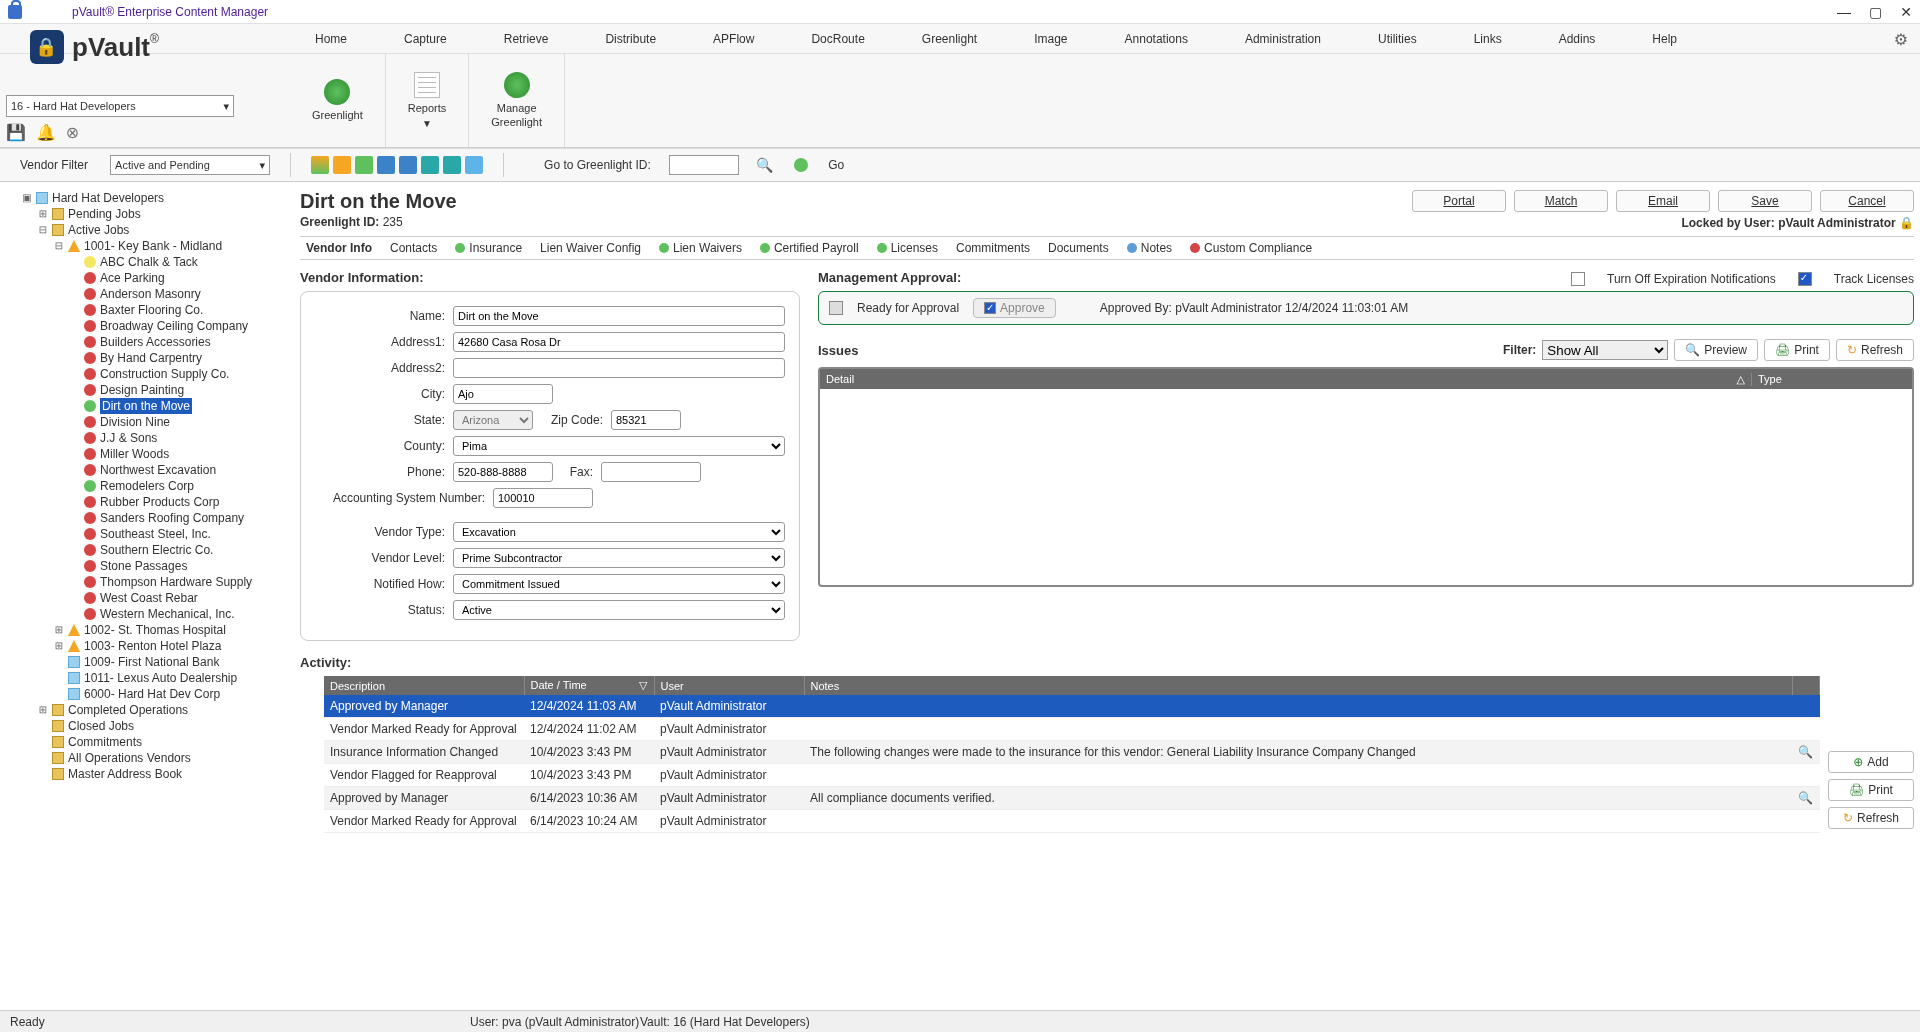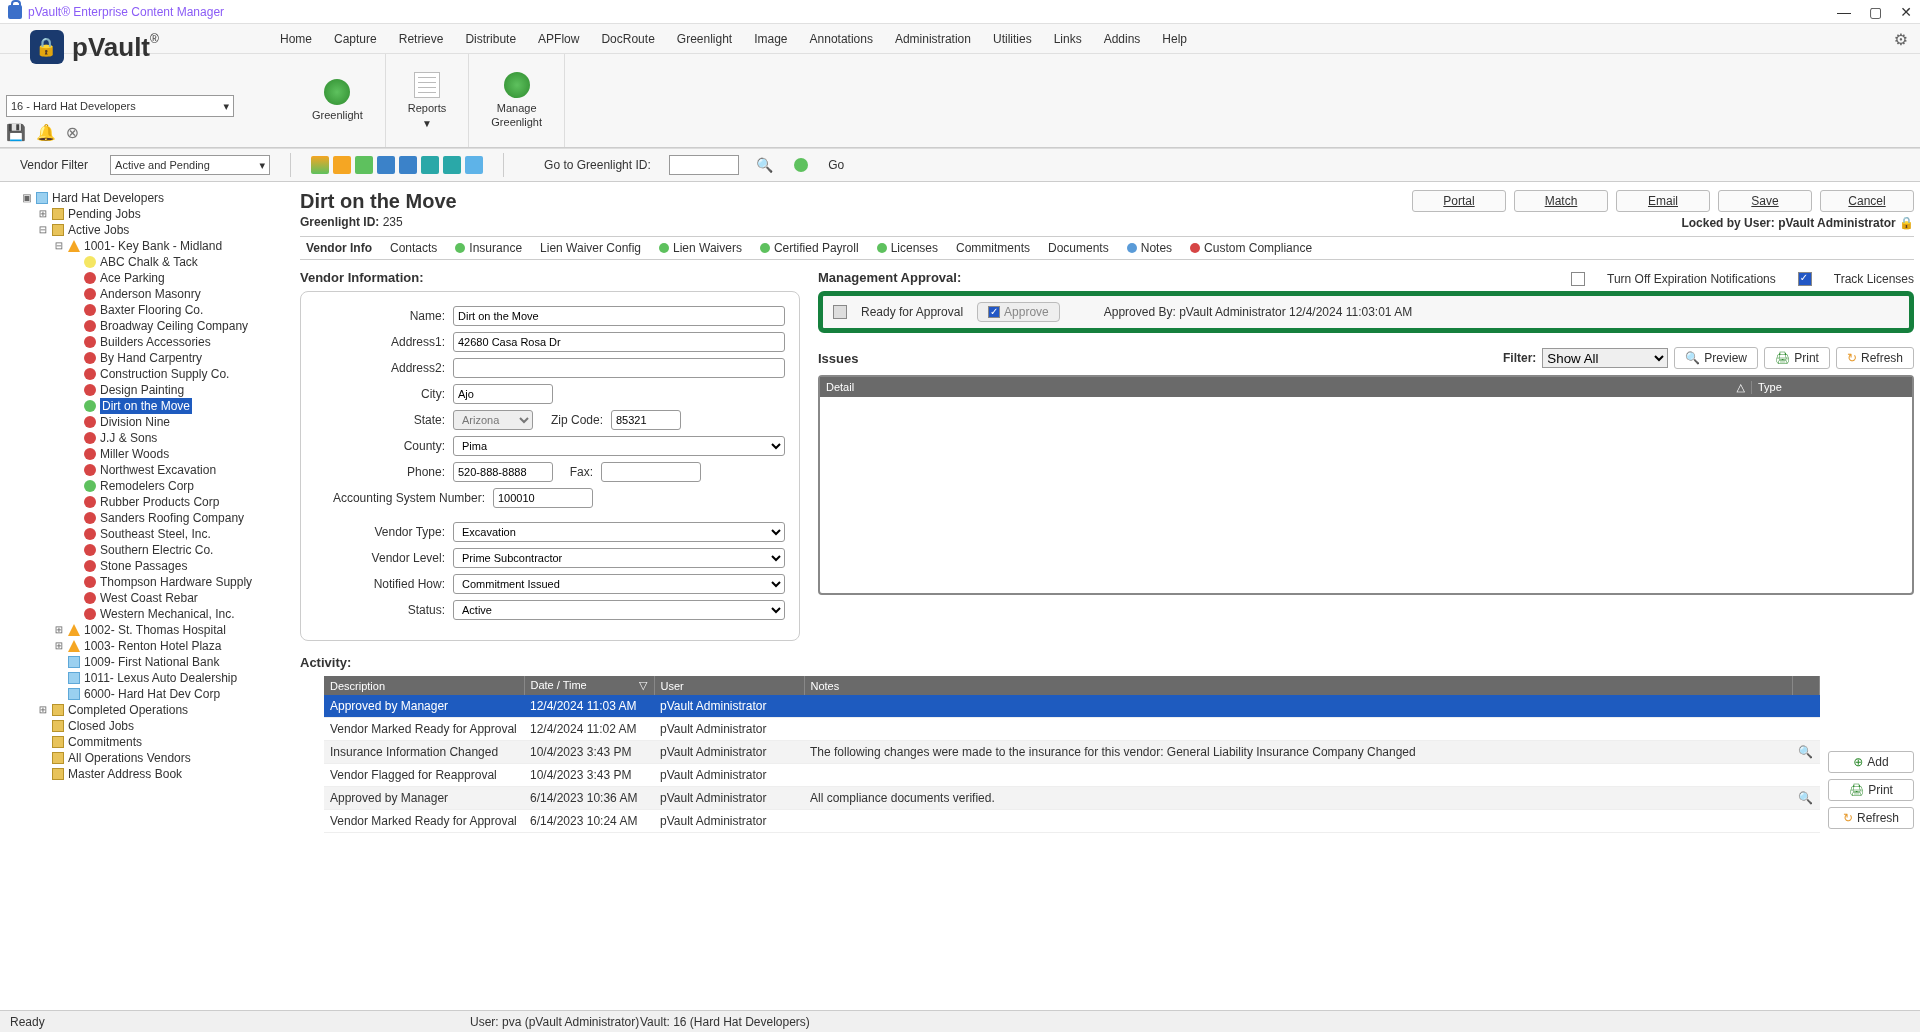--- a/index.html
+++ b/index.html
@@ -2,26 +2,26 @@
 <html><head>
 <meta charset="utf-8">
 <style>
 * { box-sizing: border-box; margin: 0; padding: 0; font-family: "Segoe UI", Tahoma, sans-serif; }
 body { background: #fff; font-size: 12px; color: #333; width: 1920px; height: 1032px; overflow: hidden; position: relative; }
 
 
 .titlebar { height: 24px; background: #fff; display: flex; align-items: center; padding: 0 8px; border-bottom: 1px solid #e0e0e0; }
 .titlebar .lock-ico { width: 14px; height: 14px; background: #3b6fc9; border-radius: 2px; margin-right: 6px; position: relative; }
 .titlebar .lock-ico::before { content:""; position:absolute; top:-5px; left:3px; width:6px; height:6px; border:2px solid #3b6fc9; border-bottom:none; border-radius:4px 4px 0 0; }
-.titlebar-title { font-size: 12px; color: #8b5cf6; }
+.titlebar-title { font-size: 12px; color: #4c1d95; margin-left: 44px; }
 .win-controls { margin-left: auto; display: flex; gap: 18px; font-size: 14px; }
 
 
 .menubar { height: 30px; display: flex; align-items: center; padding-left: 280px; gap: 22px; background: #f7f7f7; border-bottom: 1px solid #e0e0e0; position: relative; }
-.menubar .menu-item { cursor: pointer; }
+.menubar .menu-item { cursor: pointer; margin-left: 35px; }
 .gear-icon { position: absolute; right: 12px; top: 6px; font-size: 16px; color: #666; }
 
 
 .logo { position: absolute; left: 30px; top: 30px; display: flex; align-items: center; gap: 8px; }
 .logo-badge { width: 34px; height: 34px; background: #1a3a6e; border-radius: 6px; display:flex; align-items:center; justify-content:center; color:#fff; font-size:18px; }
 .logo-text { font-size: 26px; font-weight: 600; color: #333; }
 .logo-reg { font-size: 12px; vertical-align: top; }
 
 
 .ribbon { height: 94px; background: #f7f7f7; border-bottom: 1px solid #ccc; display: flex; padding-left: 290px; }
@@ -94,21 +94,21 @@
 .form-row label{ width:130px; text-align:right; margin-right:8px; font-size:12px;}
 .form-row input, .form-row select{ height:20px; border:1px solid #999; background:#fff; padding:0 4px; font-size:11px; border-radius:3px;}
 .w-full{flex:1;} .w-100{width:100px;} .w-70{width:70px;}
 .form-row select.disabled{ background:#eee; color:#777;}
 
 .right-col{ flex:1; display:flex; flex-direction:column;}
 .top-checks{ display:flex; justify-content:flex-end; gap:22px; align-items:center; margin-bottom:4px; font-size:12px;}
 .chk{ width:14px; height:14px; border:1px solid #888; background:#fff;}
 .chk.checked{ background:#2257c5; position:relative;}
 .chk.checked::after{content:"✓"; color:#fff; font-size:10px; position:absolute; top:-1px; left:1px;}
-.approval-bar{ border:5px solid #15803d; border-radius:6px; padding:6px 10px; display:flex; align-items:center; gap:14px; font-size:12px; background:#f7f7f7;}
+.approval-bar{ border:1px solid #15803d; border-radius:6px; padding:6px 10px; display:flex; align-items:center; gap:14px; font-size:12px; background:#f7f7f7;}
 .approve-btn{ border:1px solid #bbb; background:#eee; border-radius:4px; padding:2px 10px; display:flex; align-items:center; gap:4px; color:#888;}
 .issues-header{ display:flex; align-items:center; margin-top:14px;}
 .issues-title{ font-weight:600; font-size:13px;}
 .issues-filter{ margin-left:auto; display:flex; align-items:center; gap:6px;}
 .issues-filter select{ height:20px; width:126px; border:1px solid #999;}
 .side-btn{ border:1px solid #bbb; border-radius:3px; background:#fff; height:22px; padding:0 10px; display:flex; align-items:center; gap:4px; font-size:12px; cursor:pointer;}
 .ico-green{color:#2e8b2e;} .ico-orange{color:#e69a2e;}
 .issues-grid{ border:2px solid #888; border-radius:4px; margin-top:6px; height:220px; background:#fff;}
 .grid-head{ display:flex; background:#6a6a6a; color:#fff; font-size:11px; height:20px; align-items:center;}
 .grid-head .col1{ flex:1; padding-left:6px; border-right:1px solid #888; display:flex; justify-content:space-between; padding-right:6px;}

